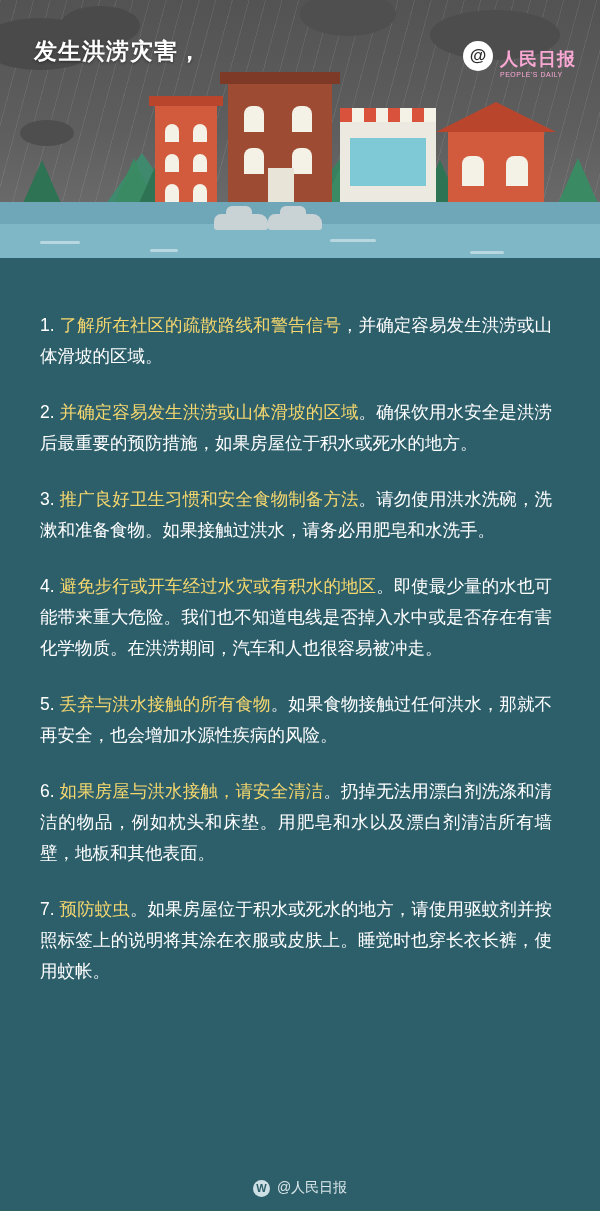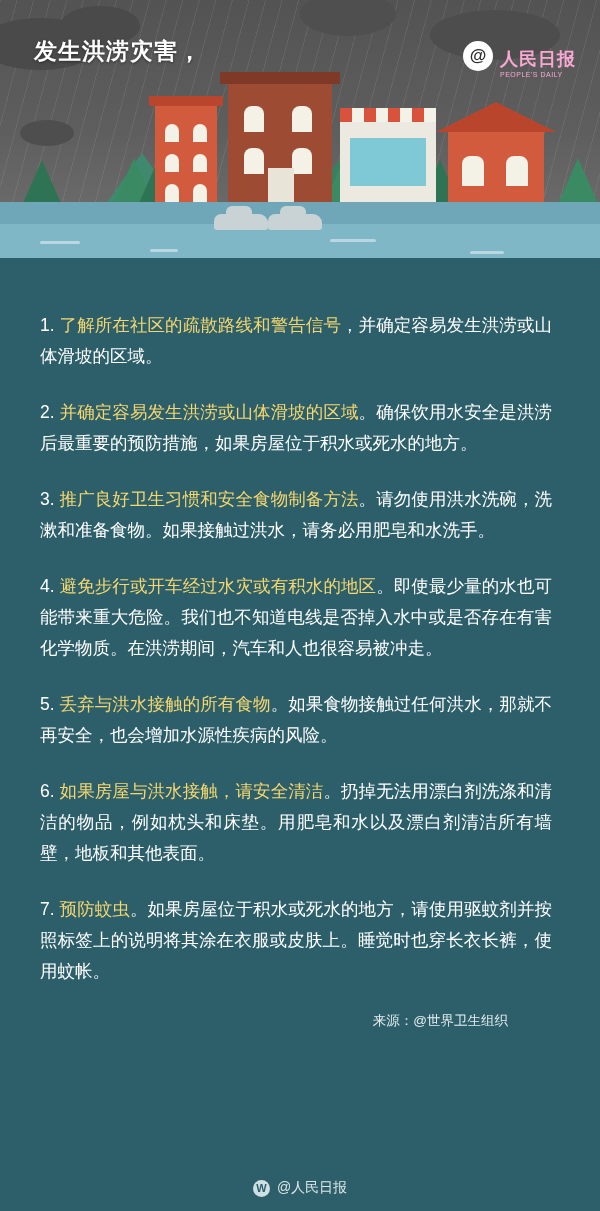--- a/index.html
+++ b/index.html
@@ -298,19 +298,18 @@
   <p class="tip">
     <span class="num">6.</span>
     <span class="hl">如果房屋与洪水接触，请安全清洁</span><span>。扔掉无法用漂白剂洗涤和清洁的物品，例如枕头和床垫。用肥皂和水以及漂白剂清洁所有墙壁，地板和其他表面。</span>
   </p>
 
   <p class="tip">
     <span class="num">7.</span>
     <span class="hl">预防蚊虫</span><span>。如果房屋位于积水或死水的地方，请使用驱蚊剂并按照标签上的说明将其涂在衣服或皮肤上。睡觉时也穿长衣长裤，使用蚊帐。</span>
   </p>
 
-  <div class="source">来源：@世界卫生组织</div>
 </div>
 
 <div class="footer">
   <span class="weibo-mark">W</span>
   <span class="footer-text">@人民日报</span>
 </div>
 
 </body></html>

